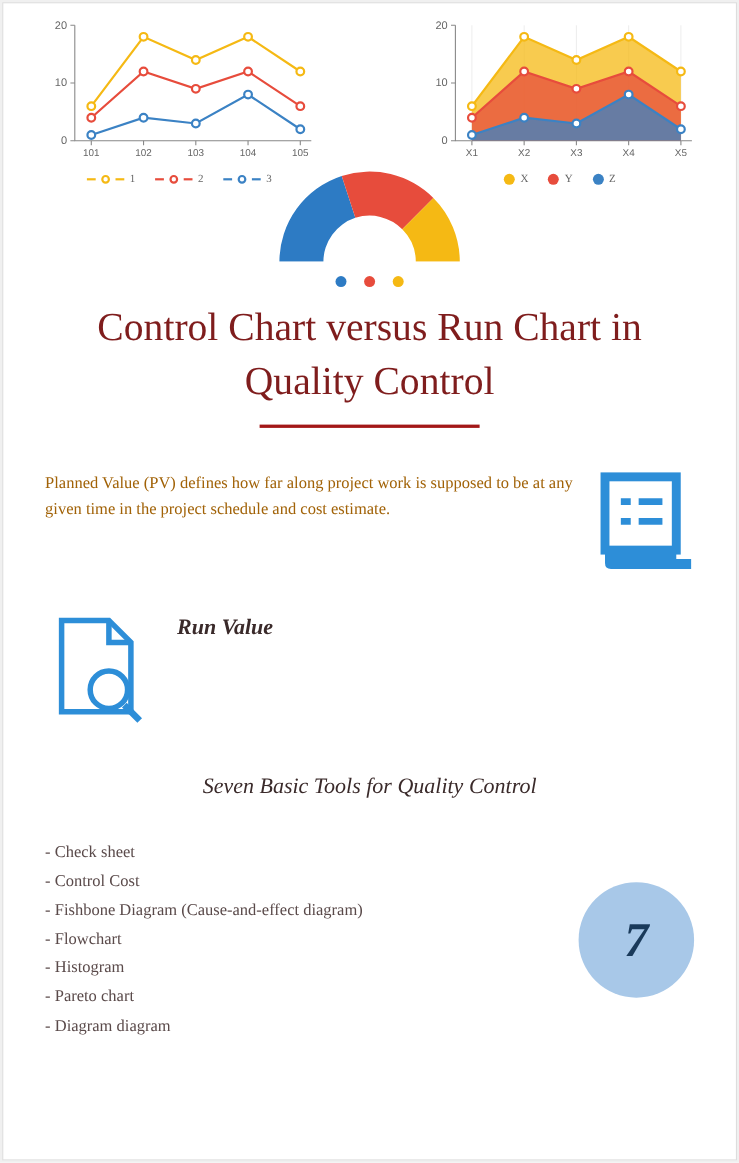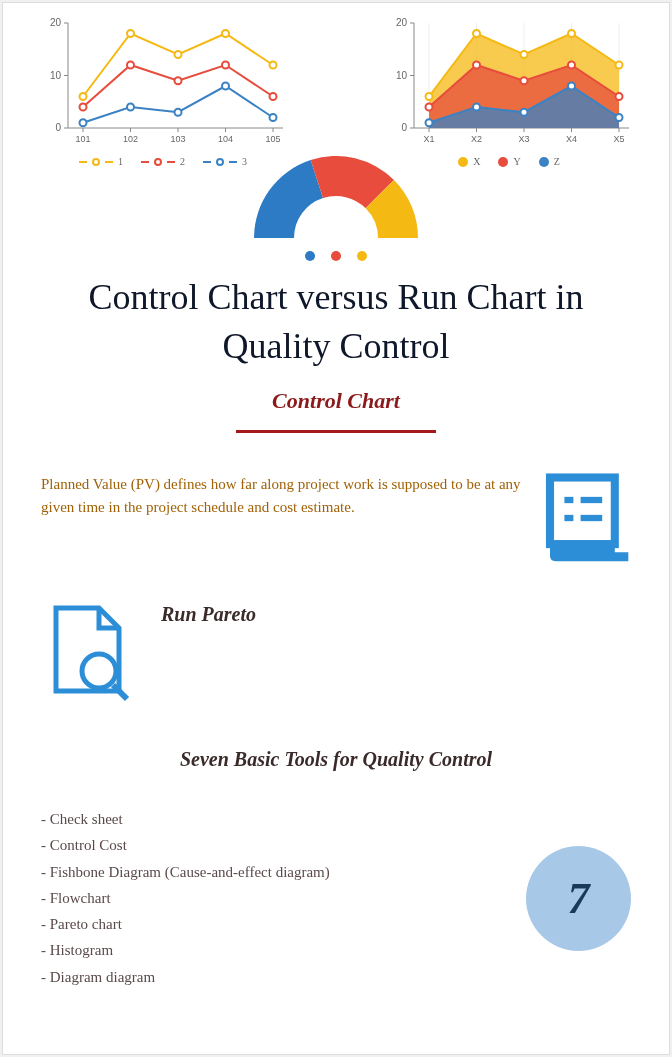--- a/index.html
+++ b/index.html
@@ -4,28 +4,28 @@
 <style>
 * { margin: 0; padding: 0; box-sizing: border-box; }
 body { width: 672px; height: 1057px; background: #f0f0f0; font-family: Georgia, 'Times New Roman', serif; overflow: hidden; }
 .page { width: 668px; height: 1053px; margin: 2px; background: #fff; border: 1px solid #ddd; position: relative; padding: 10px 0; }
 .charts-row { display: flex; justify-content: space-between; padding: 0 30px; height: 170px; }
 .chart-box { width: 260px; position: relative; }
 .gauge-wrap { position: relative; height: 90px; display: flex; justify-content: center; margin-top: -30px; }
 .gauge { width: 170px; height: 85px; position: relative; overflow: hidden; }
 .dots-row { display: flex; justify-content: center; gap: 16px; margin-top: 8px; }
 .dot { width: 10px; height: 10px; border-radius: 50%; }
-.main-title { font-size: 36px; color: #0f172a; text-align: center; font-weight: 400; padding: 12px 30px 0; line-height: 1.35; }
+.main-title { font-size: 36px; color: #7f1d1d; text-align: center; font-weight: 400; padding: 12px 30px 0; line-height: 1.35; }
 .subtitle { text-align: center; font-size: 22px; color: #8b1a1a; font-style: italic; font-weight: bold; margin-top: 18px; font-family: Georgia, serif; }
 .hr-red { width: 200px; height: 3px; background: #a31818; margin: 16px auto 40px; }
 .section-row { display: flex; align-items: flex-start; padding: 0 38px 40px; gap: 20px; }
 .desc-text { color: #a16207; font-size: 15px; line-height: 1.5; flex: 1; }
 .icon-box { width: 90px; height: 90px; flex-shrink: 0; }
 .run-title { font-size: 20px; color: #3a2a2a; font-style: italic; font-weight: bold; margin-bottom: 12px; font-family: Georgia, serif; }
-.seven-title { text-align: center; font-size: 20px; color: #3a2a2a; font-style: italic; font-weight: bold; margin: 5px 0 35px; font-family: Georgia, serif; }
+.seven-title { text-align: center; font-size: 20px; color: #3a2a2a; font-style: italic; font-weight: normal; margin: 5px 0 35px; font-family: Georgia, serif; }
 .tools-row { display: flex; align-items: center; padding: 0 38px; gap: 20px; }
 .tools-list { color: #5a4a4a; font-size: 15px; line-height: 1.75; flex: 1; }
 .big-circle { width: 105px; height: 105px; border-radius: 50%; background: #a8c8e8; display: flex; align-items: center; justify-content: center; font-size: 44px; font-weight: bold; color: #1a3a5a; font-family: Georgia, serif; font-style: italic; flex-shrink: 0; }
 .legend-row { display: flex; justify-content: center; gap: 18px; font-size: 10px; margin-top: 4px; }
 .leg-item { display: flex; align-items: center; gap: 5px; }
 .leg-dot { width: 8px; height: 8px; border-radius: 50%; border: 2px solid; background: #fff; }
 .leg-fill { width: 10px; height: 10px; border-radius: 50%; }
 svg text { font-family: Arial, sans-serif; }
 </style>
 </head>
@@ -165,21 +165,20 @@
   </div>
 
   <div class="dots-row">
     <div class="dot" style="background: rgb(45, 123, 196);"></div>
     <div class="dot" style="background: rgb(231, 76, 60);"></div>
     <div class="dot" style="background: rgb(245, 185, 20);"></div>
   </div>
 
   <h1 class="main-title">Control Chart versus Run Chart in Quality Control</h1>
 
-  <h2 class="subtitle">Control Chart</h2>
   <div class="hr-red"></div>
 
   <div class="section-row">
     <p class="desc-text">Planned Value (PV) defines how far along project work is supposed to be at any given time in the project schedule and cost estimate.</p>
     <div class="icon-box">
       <svg viewBox="0 0 100 100">
         <rect x="10" y="5" width="72" height="74" fill="none" stroke="#2d8ed8" stroke-width="9"></rect>
         <line x1="26" y1="30" x2="36" y2="30" stroke="#2d8ed8" stroke-width="7"></line>
         <line x1="44" y1="30" x2="68" y2="30" stroke="#2d8ed8" stroke-width="7"></line>
         <line x1="26" y1="50" x2="36" y2="50" stroke="#2d8ed8" stroke-width="7"></line>
@@ -192,32 +191,32 @@
   <div class="section-row">
     <div class="icon-box" style="width:100px;height:100px;">
       <svg viewBox="0 0 100 100">
         <path d="M15 5 L58 5 L78 25 L78 88 L15 88 Z" fill="none" stroke="#2d8ed8" stroke-width="5"></path>
         <path d="M58 5 L58 25 L78 25" fill="none" stroke="#2d8ed8" stroke-width="5"></path>
         <circle cx="58" cy="68" r="17" fill="#fff" stroke="#2d8ed8" stroke-width="5"></circle>
         <line x1="72" y1="82" x2="86" y2="96" stroke="#2d8ed8" stroke-width="6"></line>
       </svg>
     </div>
     <div style="flex:1;">
-      <h3 class="run-title">Run Pareto</h3>
+      <h3 class="run-title">Run Value</h3>
     </div>
   </div>
 
   <h3 class="seven-title">Seven Basic Tools for Quality Control</h3>
 
   <div class="tools-row">
     <div class="tools-list" id="tools-list">
         <div>- Check sheet</div>
         <div>- Control Cost</div>
         <div>- Fishbone Diagram (Cause-and-effect diagram)</div>
         <div>- Flowchart</div>
+        <div>- Histogram</div>
         <div>- Pareto chart</div>
-        <div>- Histogram</div>
         <div>- Diagram diagram</div>
       </div>
     <div class="big-circle">7</div>
   </div>
 
 </div>
 
 </body></html>

